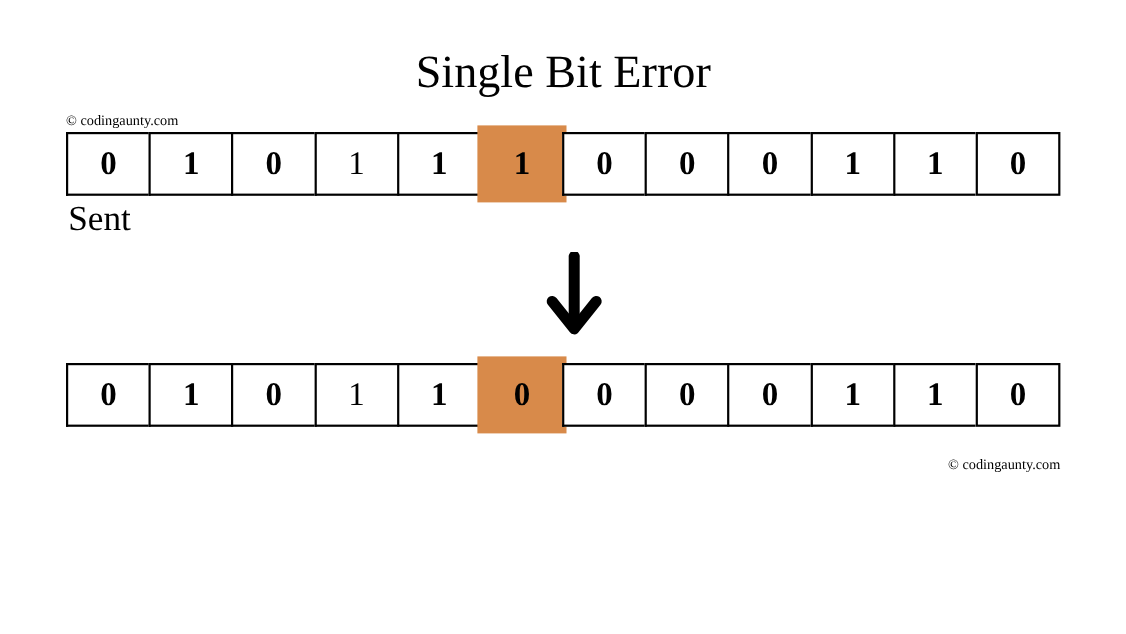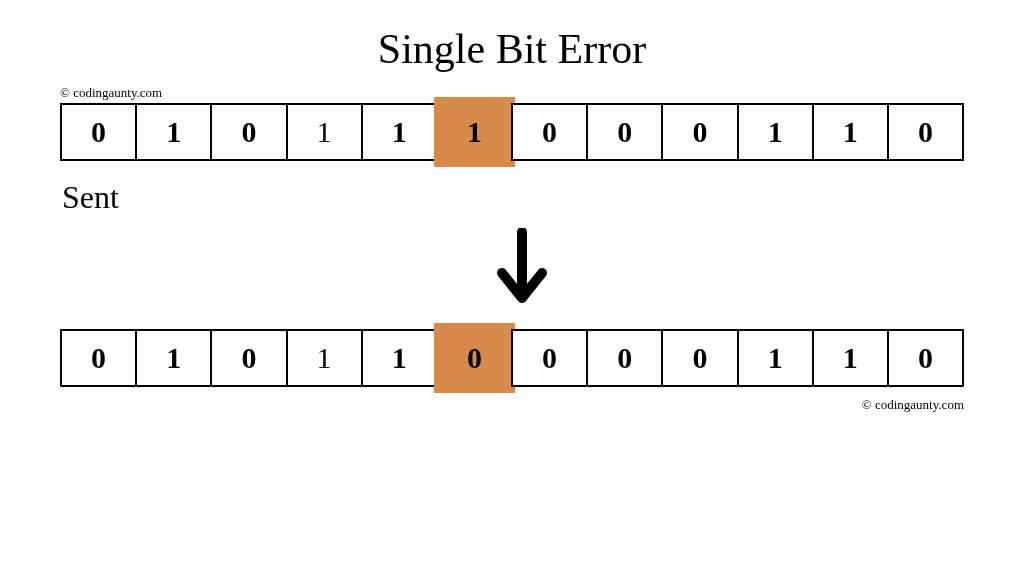--- a/index.html
+++ b/index.html
@@ -13,21 +13,21 @@
       background: #ffffff;
       font-family: Georgia, 'Times New Roman', serif;
       position: relative;
       overflow: hidden;
     }
     .title {
       text-align: center;
       font-size: 42px;
       font-weight: 400;
       color: #000;
-      padding-top: 25px;
+      padding-top: 42px;
       font-family: Georgia, serif;
     }
     .diagram {
       position: relative;
       margin-top: 30px;
       padding: 0 60px;
     }
     .credit {
       font-size: 13px;
       font-family: Georgia, serif;
@@ -65,21 +65,21 @@
     .bit-cell.thin {
       font-weight: normal;
     }
     .bit-cell:last-child {
       border-right: 2px solid #000;
     }
     .label {
       font-size: 32px;
       font-family: Georgia, serif;
       color: #000;
-      margin-top: 18px;
+      margin-top: 2px;
       margin-left: 2px;
     }
     .row-wrapper {
       position: relative;
     }
     .bit-row {
       z-index: 1;
     }
     .bit-cell {
       z-index: 2;

